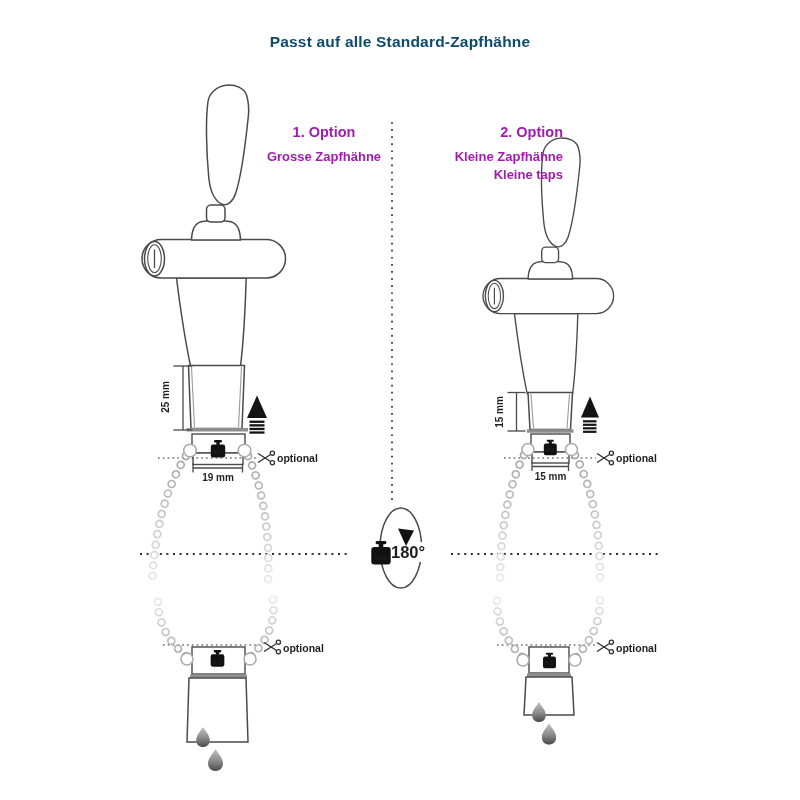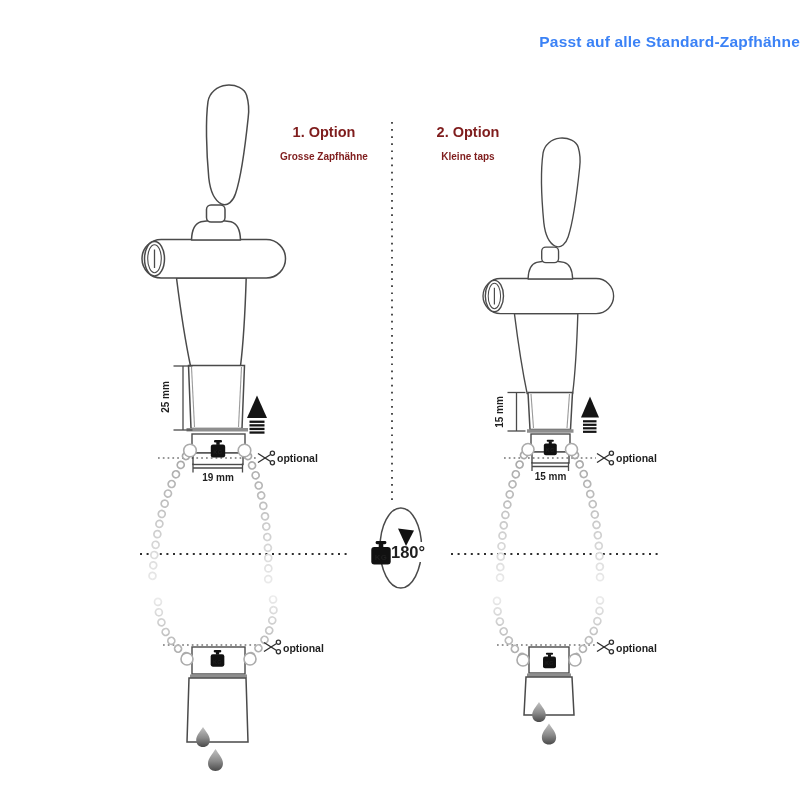--- a/index.html
+++ b/index.html
@@ -1,26 +1,26 @@
 <!DOCTYPE html>
 <html><head>
 <meta charset="utf-8">
 <style>
   html,body{margin:0;padding:0;background:#fff;}
   .stage{position:relative;width:800px;height:800px;background:#fff;overflow:hidden;
          font-family:"Liberation Sans",sans-serif;}
   .stage svg{position:absolute;left:0;top:0;}
   svg text{font-family:"Liberation Sans",sans-serif;fill:#1f1f1f;}
-  .page-title{position:absolute;top:31px;left:0;width:800px;text-align:right;
-      font-size:15.5px;font-weight:700;line-height:21px;color:#3b82f6;letter-spacing:.2px;}
-  .opt-head{position:absolute;top:124px;width:190px;text-align:center;color:#7f1d1d;}
+  .page-title{position:absolute;top:31px;left:0;width:800px;text-align:center;
+      font-size:15.5px;font-weight:700;line-height:21px;color:#0c4a6e;letter-spacing:.2px;}
+  .opt-head{position:absolute;top:124px;width:190px;text-align:center;color:#a21caf;}
   .opt-head .num{font-size:14.5px;font-weight:700;margin-bottom:8px;}
-  .opt-head .sub{font-size:10px;font-weight:700;line-height:17.5px;}
+  .opt-head .sub{font-size:13px;font-weight:700;line-height:17.5px;}
   .opt-1{left:229px;}
-  .opt-2{left:373px;}
+  .opt-2{left:373px;text-align:right;}
 </style>
 </head>
 <body>
 
 <div class="stage">
 
 <svg width="800" height="800" viewBox="0 0 800 800">
   <defs>
     <linearGradient id="fadeDown" gradientUnits="userSpaceOnUse" x1="0" y1="452" x2="0" y2="592">
       <stop offset="0" stop-color="#a5a5a5"></stop>
@@ -220,16 +220,17 @@
   <div>Passt auf alle Standard-Zapfhähne</div>
 </div>
 
 <div class="opt-head opt-1">
   <div class="num">1. Option</div>
   <div class="sub">Grosse Zapfhähne</div>
 </div>
 
 <div class="opt-head opt-2">
   <div class="num">2. Option</div>
+  <div class="sub">Kleine Zapfhähne</div>
   <div class="sub">Kleine taps</div>
 </div>
 
 </div>
 
 </body></html>

